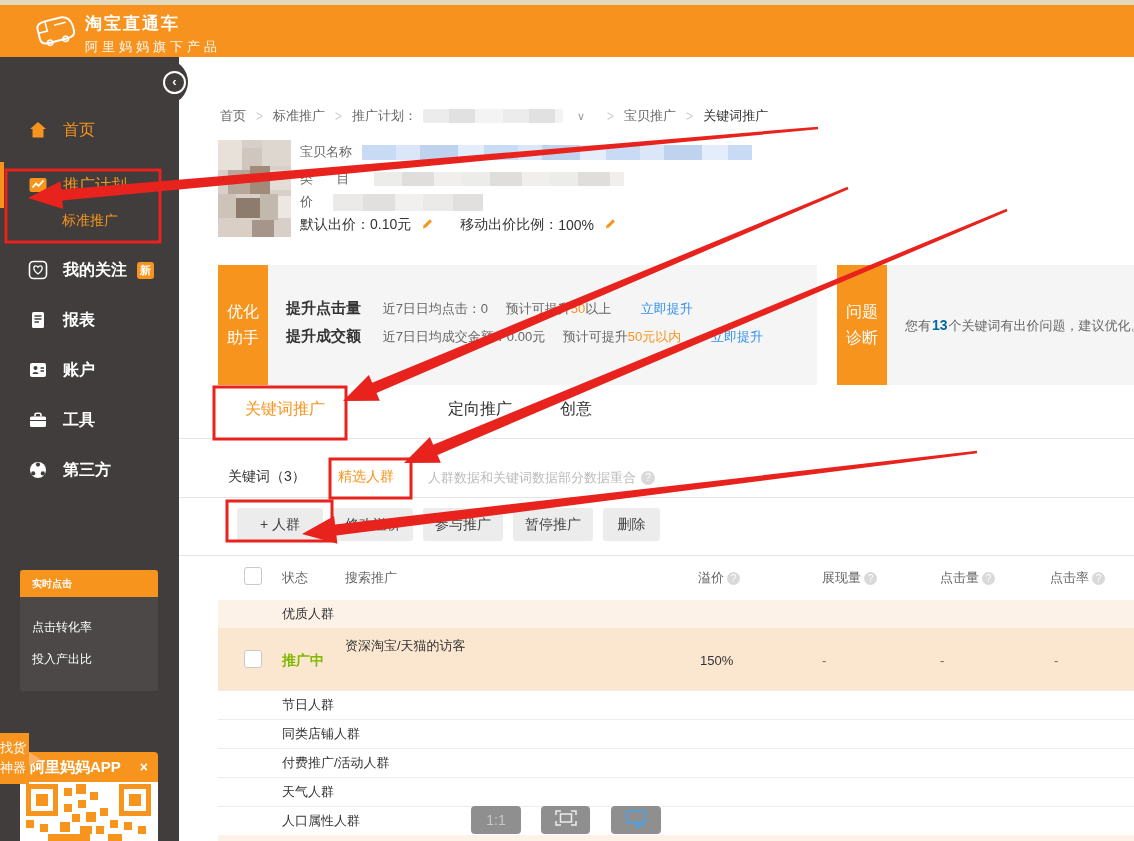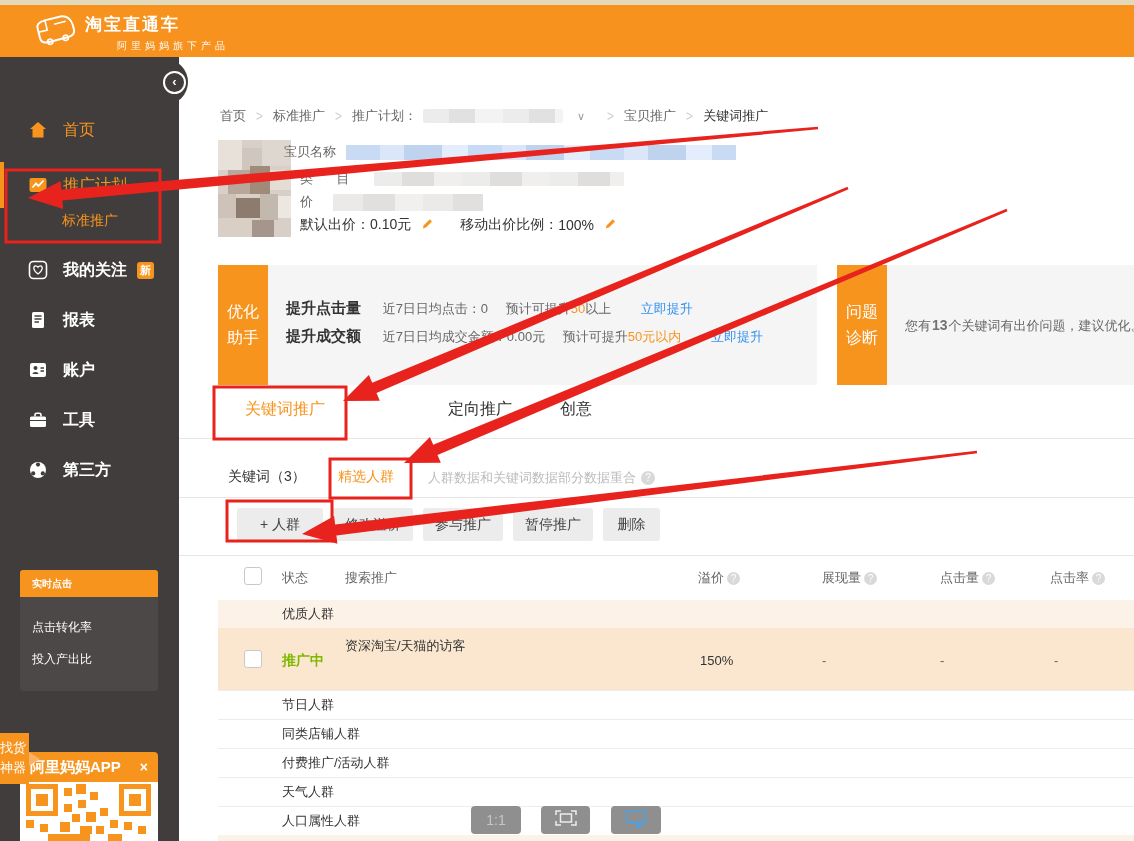--- a/index.html
+++ b/index.html
@@ -4,21 +4,21 @@
 <style>
   html,body{margin:0;padding:0;background:#fff;}
   body{font-family:"Liberation Sans","DejaVu Sans",sans-serif;}
   .page{position:relative;width:1134px;height:841px;overflow:hidden;background:#fff;}
 
   
   .topstrip{position:absolute;left:0;top:0;width:1134px;height:5px;background:#e2d8ba;}
   .appbar{position:absolute;left:0;top:5px;width:1134px;height:52px;background:#f7921e;}
   .logo{position:absolute;left:34px;top:5px;display:flex;align-items:center;gap:7px;}
   .logo-title{color:#fff;font-size:17px;font-weight:700;letter-spacing:2px;line-height:27px;}
-  .logo-sub{color:#fff;font-size:10px;letter-spacing:4px;margin-top:1px;opacity:.95;margin-left:32px;}
+  .logo-sub{color:#fff;font-size:13px;letter-spacing:4px;margin-top:1px;opacity:.95;}
 
   
   .sidebar{position:absolute;left:0;top:57px;width:179px;height:784px;background:#403d3c;}
   .bump{position:absolute;left:160px;top:2px;width:28px;height:46px;background:#403d3c;border-radius:0 23px 23px 0;cursor:pointer;}
   .collapse-c{position:absolute;left:3px;top:12px;width:19px;height:19px;border:2px solid #fff;border-radius:50%;color:#fff;text-align:center;line-height:18px;font-size:13px;font-weight:700;}
   .nav-item{position:absolute;left:0;width:179px;height:32px;display:flex;align-items:center;cursor:pointer;}
   .nav-ico{width:20px;height:20px;margin-left:28px;flex:0 0 20px;}
   .nav-label{margin-left:15px;font-size:16px;}
   .c-orange{color:#f7941e;}.c-white{color:#fff;font-weight:bold;}
   .active-bar{position:absolute;left:0;top:105px;width:4px;height:46px;background:#f7941e;}
@@ -43,21 +43,21 @@
   .bc-link{cursor:pointer;}
   .bc-sep{color:#ccc;margin:0 10px;font-size:12px;transform:scaleY(1.2);}
   .bc-current{color:#333;}
   .blur-campaign{display:inline-block;width:140px;height:14px;margin-left:6px;border-radius:2px;
     background:repeating-linear-gradient(90deg,#ececec 0 26px,#e1e1e1 26px 52px,#f3f3f3 52px 80px);}
   .bc-caret{color:#999;margin:0 12px 0 14px;font-size:11px;cursor:pointer;}
 
   
   .thumb{position:absolute;left:218px;top:140px;width:73px;height:97px;}
   .p-label{font-size:13px;color:#666;}
-  .p-row1{position:absolute;left:284px;top:143px;display:flex;align-items:center;}
+  .p-row1{position:absolute;left:300px;top:143px;display:flex;align-items:center;}
   .blur-blue{display:inline-block;width:390px;height:15px;margin-left:10px;
     background:repeating-linear-gradient(90deg,#c9daf4 0 34px,#dbe6f9 34px 58px,#bfd3ef 58px 96px,#e4edfb 96px 122px);}
   .p-row2{position:absolute;left:300px;top:170px;display:flex;align-items:center;letter-spacing:10px;}
   .blur-gray1{display:inline-block;width:250px;height:14px;margin-left:14px;
     background:repeating-linear-gradient(90deg,#ececea 0 28px,#e0dedd 28px 60px,#f1efee 60px 88px);}
   .p-row3{position:absolute;left:300px;top:193px;display:flex;align-items:center;}
   .blur-gray2{display:inline-block;width:150px;height:17px;margin-left:20px;
     background:repeating-linear-gradient(90deg,#eceae8 0 30px,#e2e0de 30px 62px,#f2f0ef 62px 90px);}
   .p-row4{position:absolute;left:300px;top:216px;font-size:14px;color:#333;display:flex;align-items:center;}
   .pen{margin:0 26px 0 10px;cursor:pointer;}
@@ -65,21 +65,21 @@
   
   .opt-box{position:absolute;left:218px;top:265px;width:599px;height:120px;background:#f5f5f5;}
   .box-label{position:absolute;left:0;top:0;width:50px;height:120px;background:#f7941e;color:#fff;font-size:16px;text-align:center;display:flex;flex-direction:column;justify-content:center;gap:5px;}
   .opt-row{position:absolute;left:68px;white-space:nowrap;font-size:13px;color:#666;}
   .opt-row .t{font-size:15px;color:#333;font-weight:700;margin-right:18px;}
   .opt-row .stat{margin-right:14px;}
   .ov{color:#f7941e;}
   .act{color:#3392f0;margin-left:26px;cursor:pointer;}
   .diag-box{position:absolute;left:837px;top:265px;width:297px;height:120px;background:#f5f5f5;overflow:hidden;}
   .diag-text{position:absolute;left:68px;top:52px;font-size:13px;color:#666;white-space:nowrap;}
-  .diag-count{color:#737373;font-weight:700;font-size:14px;margin:0 1px;}
+  .diag-count{color:#0369a1;font-weight:700;font-size:14px;margin:0 1px;}
 
   
   .tab{position:absolute;top:399px;font-size:16px;color:#333;cursor:pointer;}
   .tab-active{color:#f7941e;}
   .hline{position:absolute;left:179px;width:955px;height:1px;background:#e6e6e6;}
   .subtab{position:absolute;top:468px;font-size:14px;color:#333;cursor:pointer;}
   .subtab-active{color:#f7941e;}
   .subtab-note{position:absolute;left:428px;top:469px;font-size:13px;color:#bbb;display:flex;align-items:center;}
   .qmark{display:inline-block;width:14px;height:14px;border-radius:50%;background:#d9d9d9;color:#fff;font-size:10px;line-height:14px;text-align:center;margin-left:5px;cursor:pointer;}
   .qmark.sm{width:13px;height:13px;line-height:13px;margin-left:3px;}

